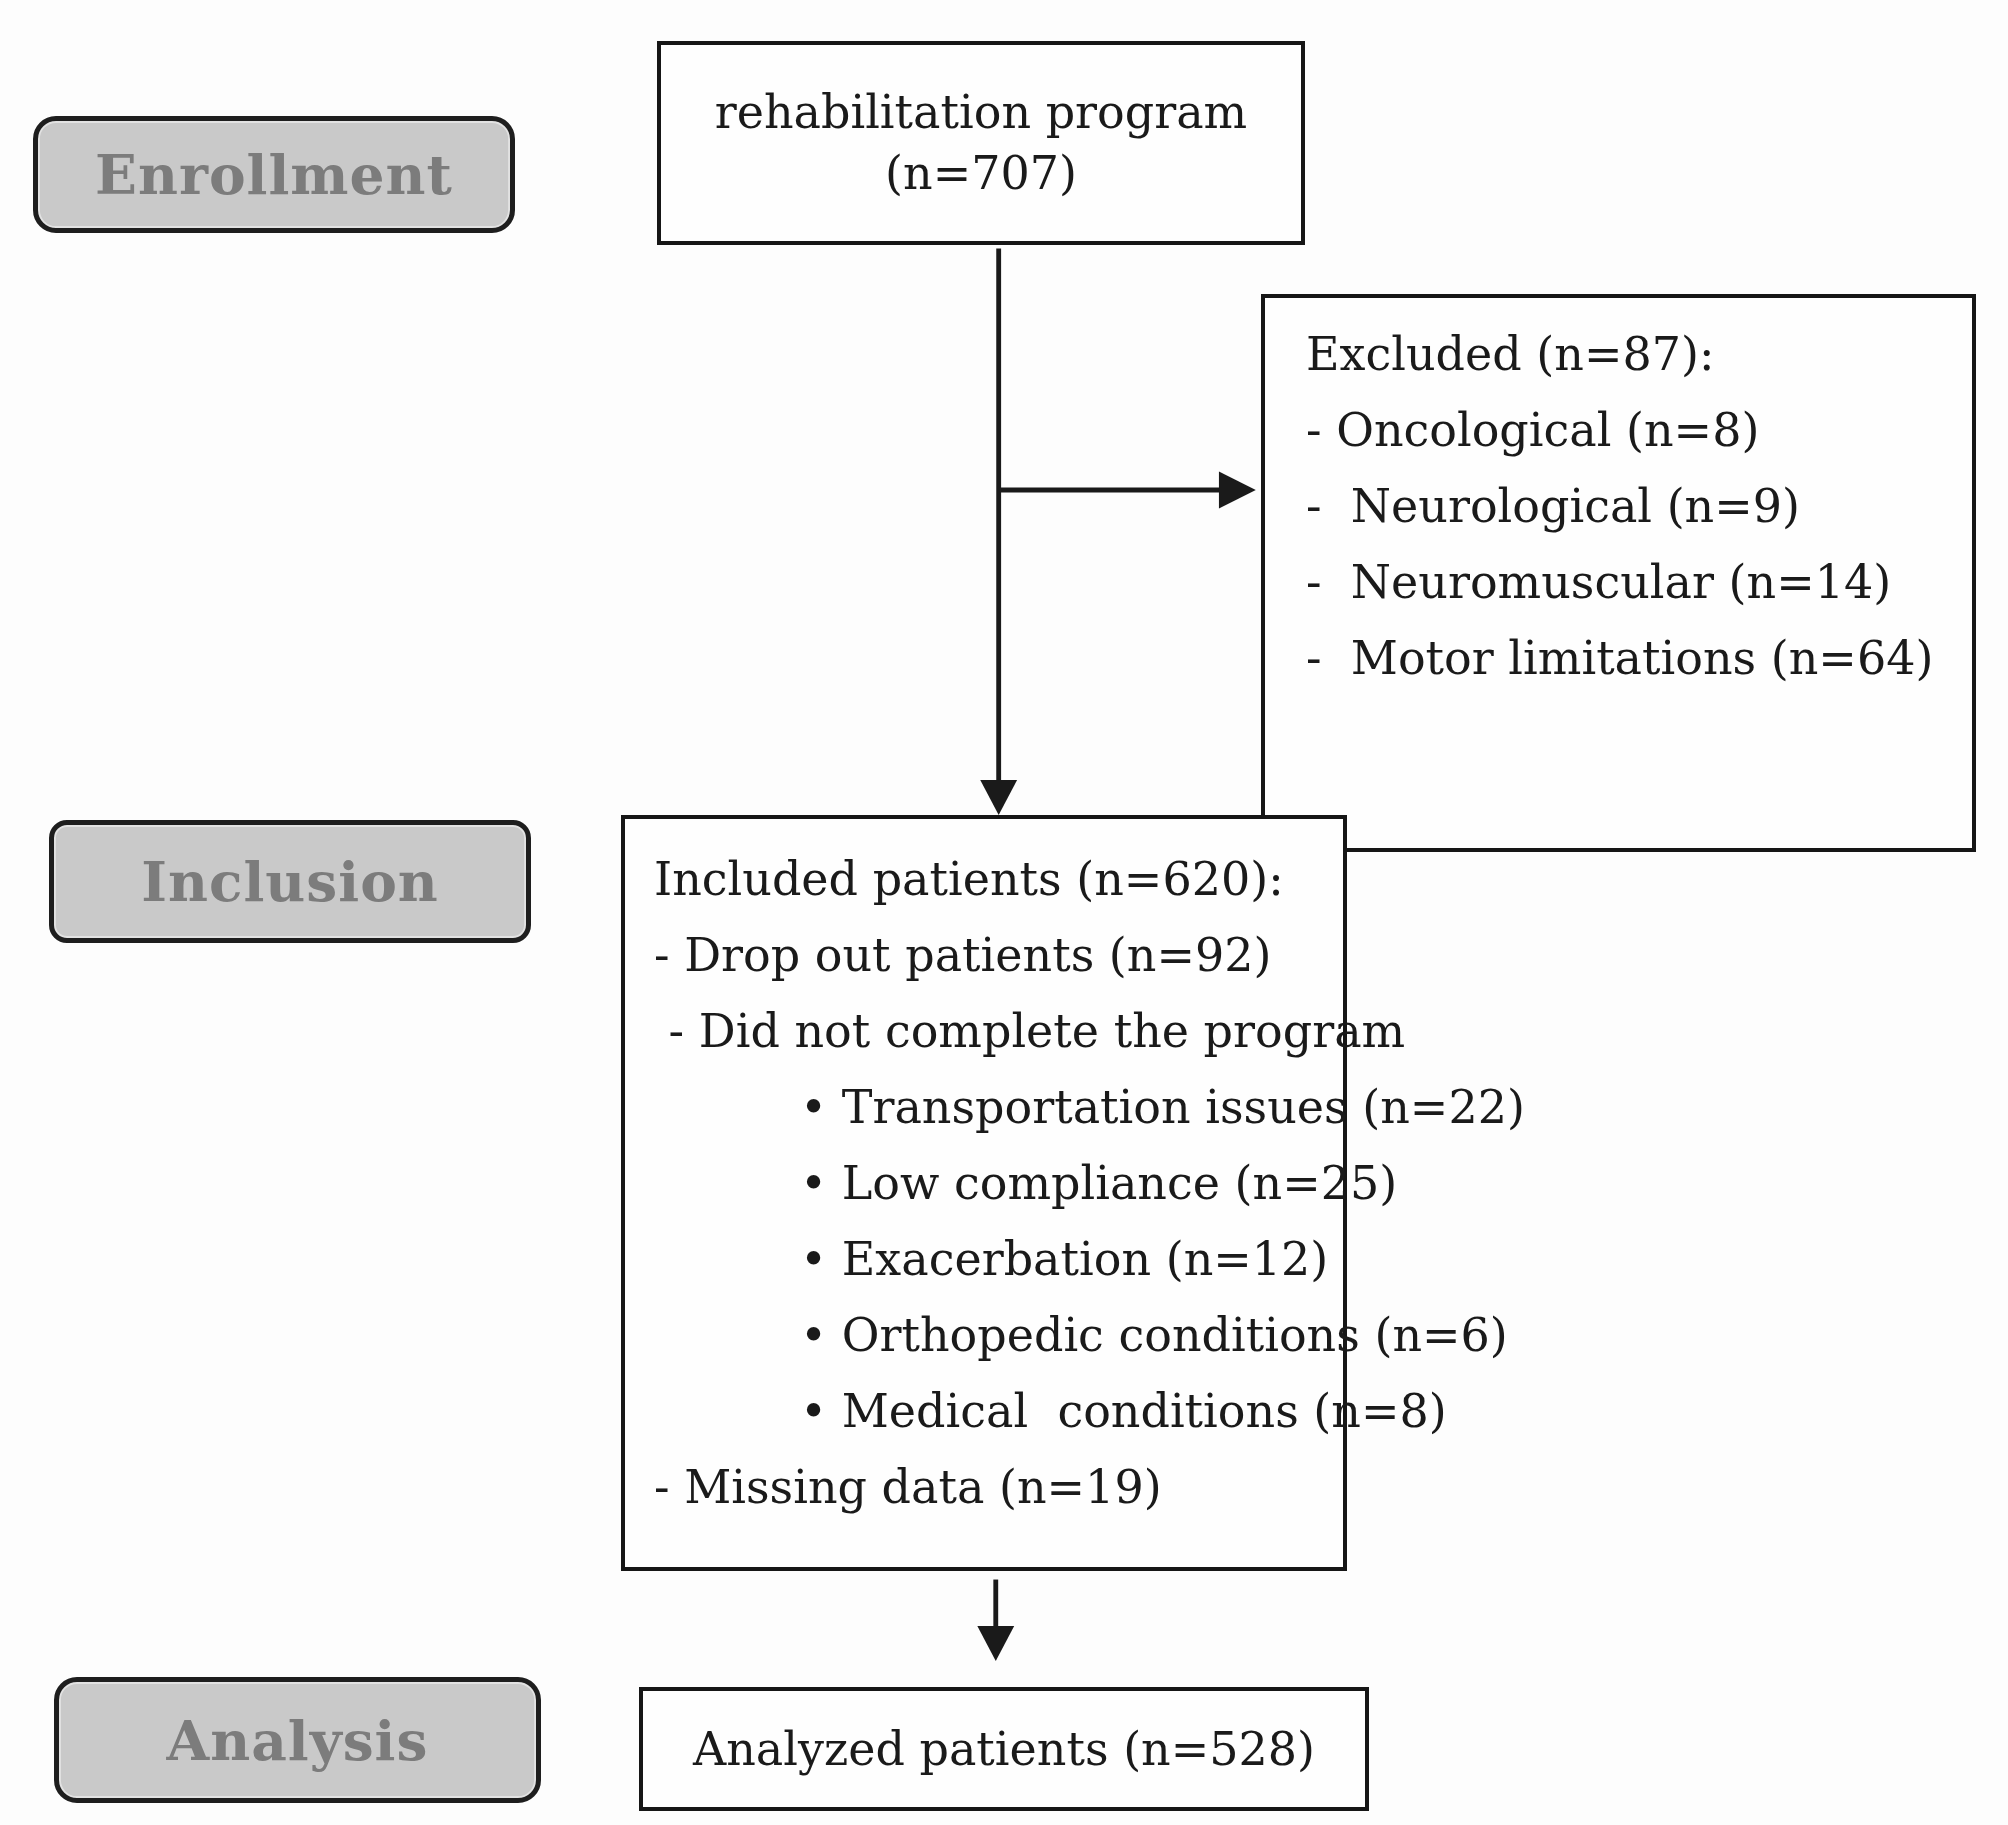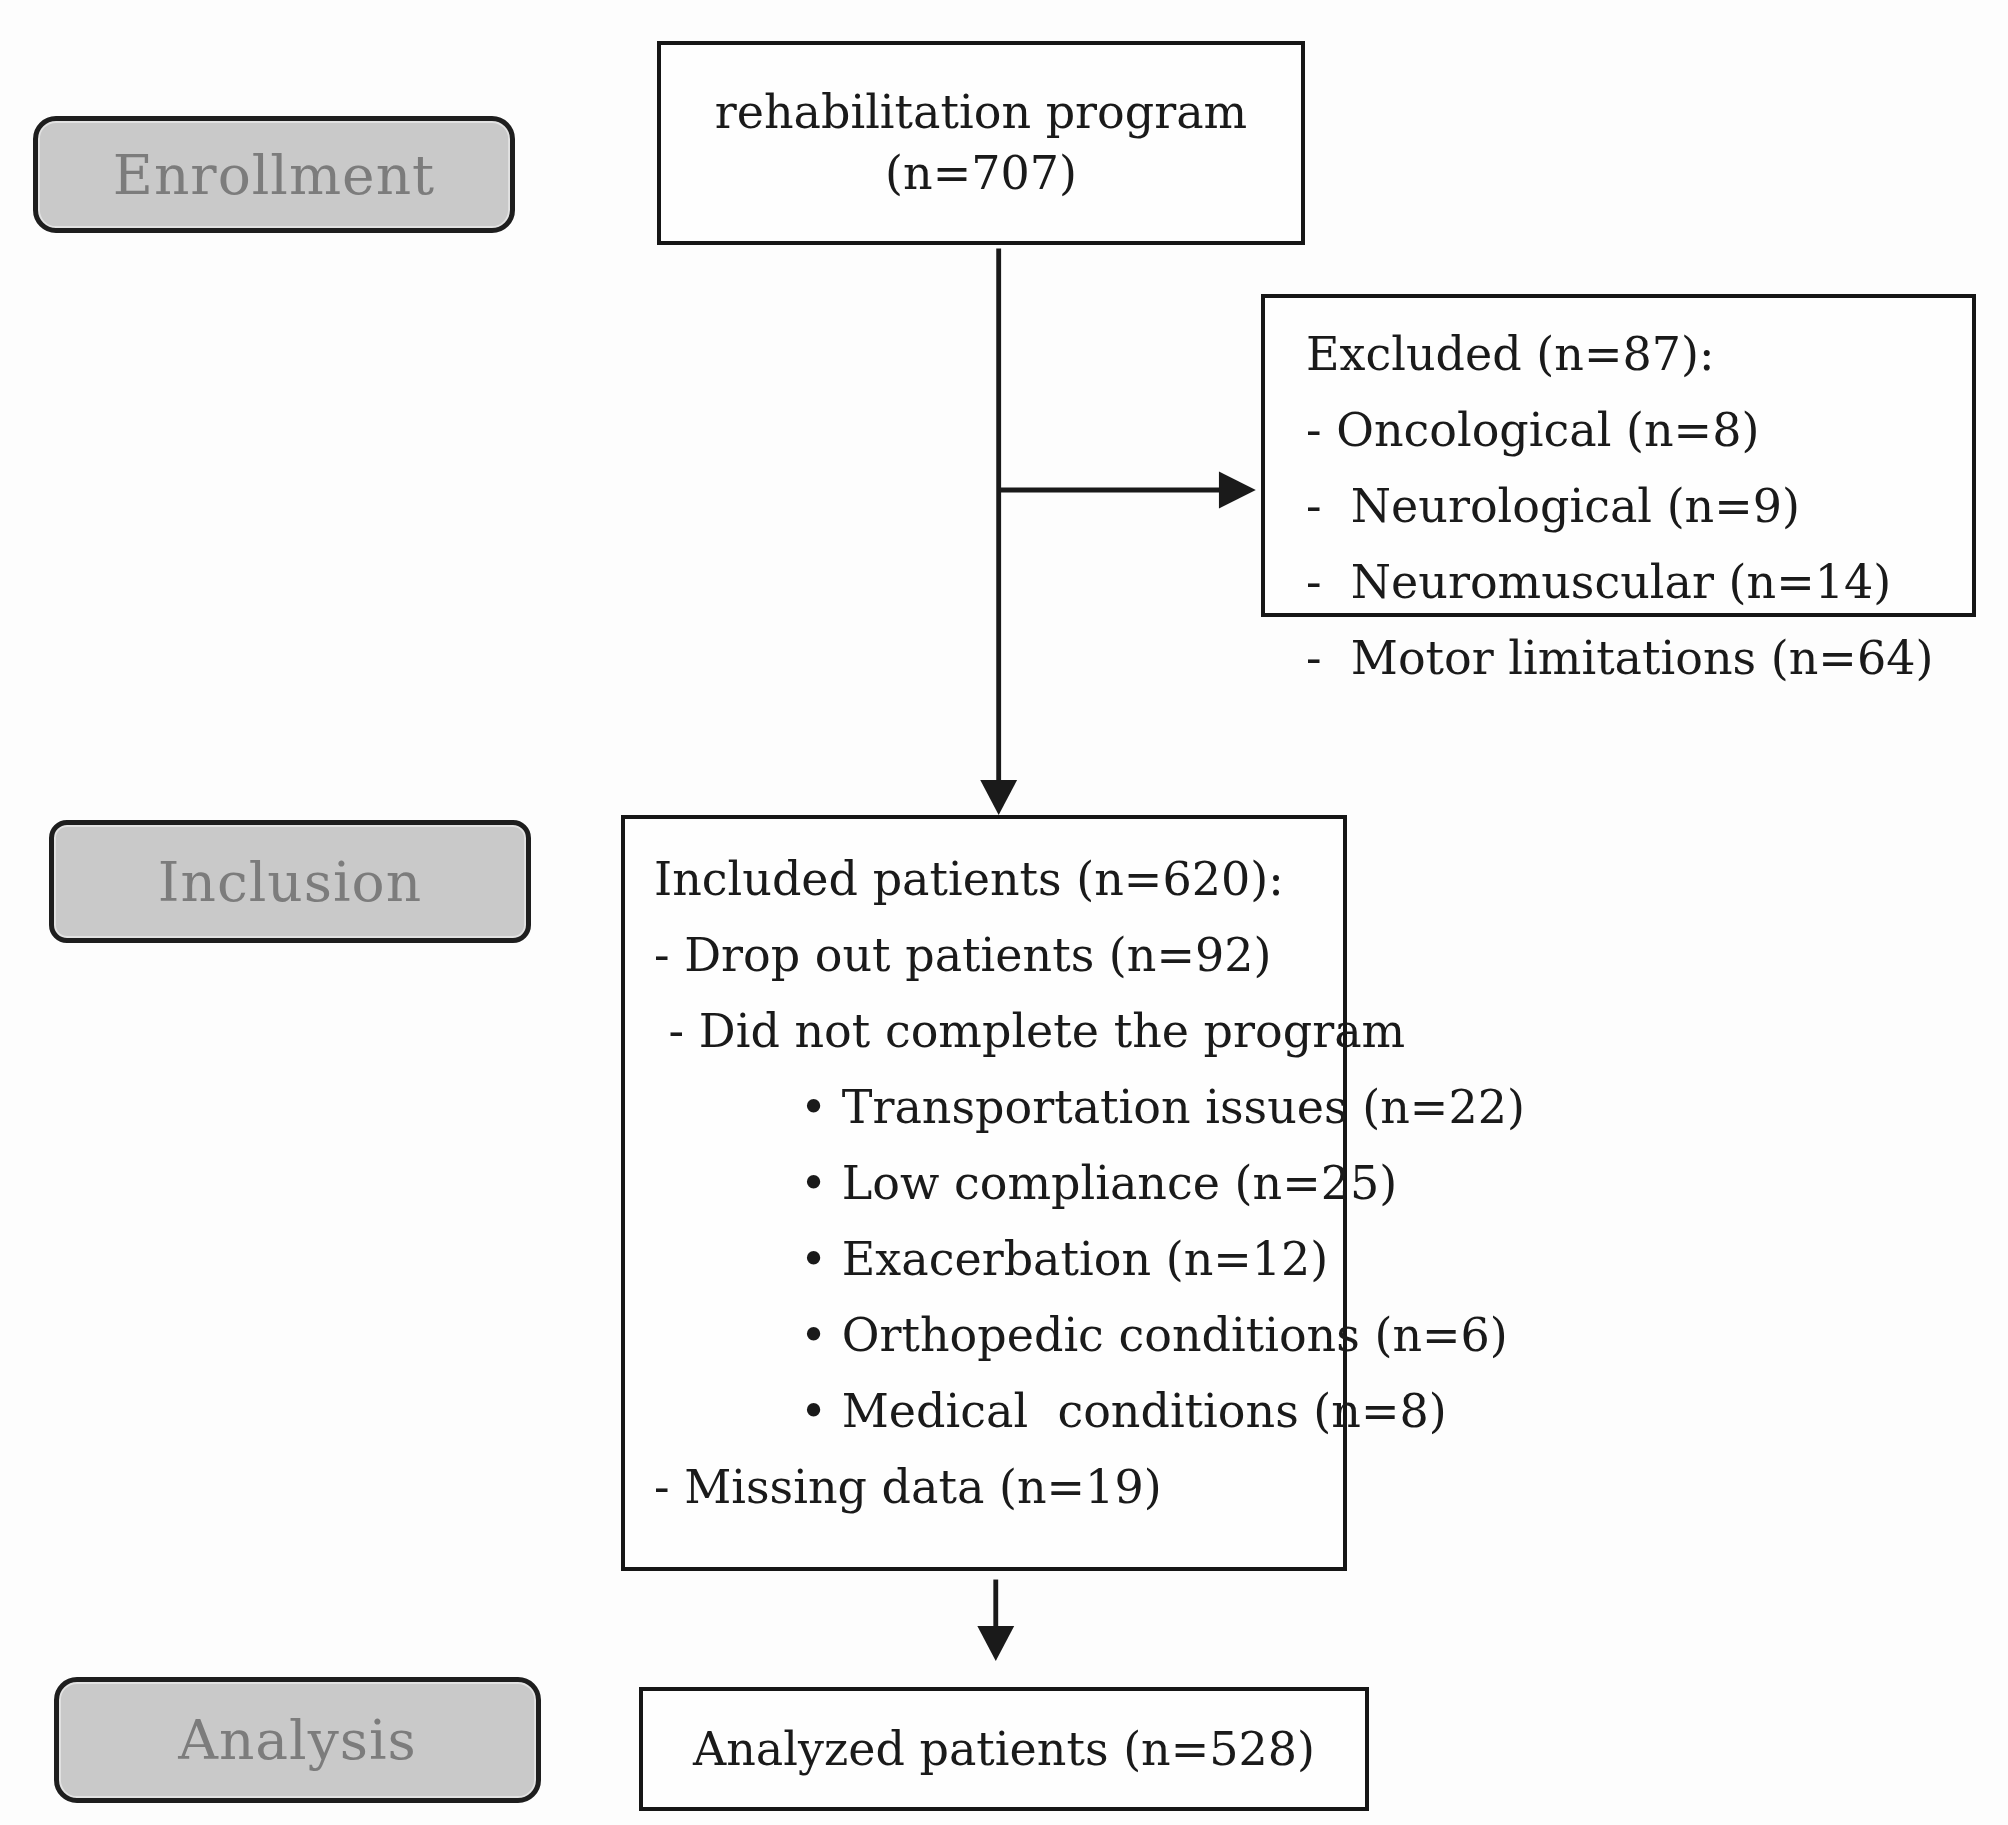--- a/index.html
+++ b/index.html
@@ -7,35 +7,35 @@
     --label_fill:#c9c9c9; --label_border:#1e1e1e; --label_text:#7c7c7c;
     --text:#1a1a1a; --arrow:#1a1a1a;
   }
   html,body{margin:0;padding:0;}
   body{background:var(--background);font-family:"DejaVu Serif","Liberation Serif",serif;color:var(--text);}
   .canvas{position:relative;width:2009px;height:1825px;background:var(--background);overflow:hidden;}
 
   .stage-label{
     position:absolute;display:flex;align-items:center;justify-content:center;
     background:var(--label_fill);border:5.8px solid var(--label_border);border-radius:23px;
-    color:var(--label_text);font-weight:normal;font-size:55px;letter-spacing:1px;
+    color:var(--label_text);font-weight:bold;font-size:55px;letter-spacing:1px;
     box-shadow:inset 0 0 0 1.9px #e2e2e2;
   }
   #enrollment-label{left:33px;top:116px;width:472px;height:107px;}
   #inclusion-label{left:49px;top:820px;width:472px;height:113px;border-radius:18px;}
   #analysis-label{left:54px;top:1677px;width:477px;height:116px;}
 
   .flow-box{
     position:absolute;background:var(--box_fill);border:4.9px solid var(--box_border);
     box-sizing:border-box;font-size:46px;
   }
   #admitted-box{left:657px;top:41px;width:648px;height:204px;
     display:flex;flex-direction:column;align-items:center;justify-content:center;
     text-align:center;line-height:61px;}
-  #excluded-box{left:1261px;top:294px;width:715px;height:323px;padding:17.5px 9.7px 0 41px;}
+  #excluded-box{left:1261px;top:294px;width:715px;height:558px;padding:17.5px 9.7px 0 41px;}
   #included-box{left:621px;top:815px;width:726px;height:756px;padding:22px 5.8px 0 29px;}
   #analyzed-box{left:639px;top:1665px;width:730px;height:124px;
     display:flex;align-items:center;justify-content:center;text-align:center;margin-top:22px;}
 
   .box-line{line-height:76px;white-space:pre;}
   .indent-1{margin-left:146px;}
 
   .arrow-layer{position:absolute;left:0;top:0;pointer-events:none;}
 </style>
 </head>

